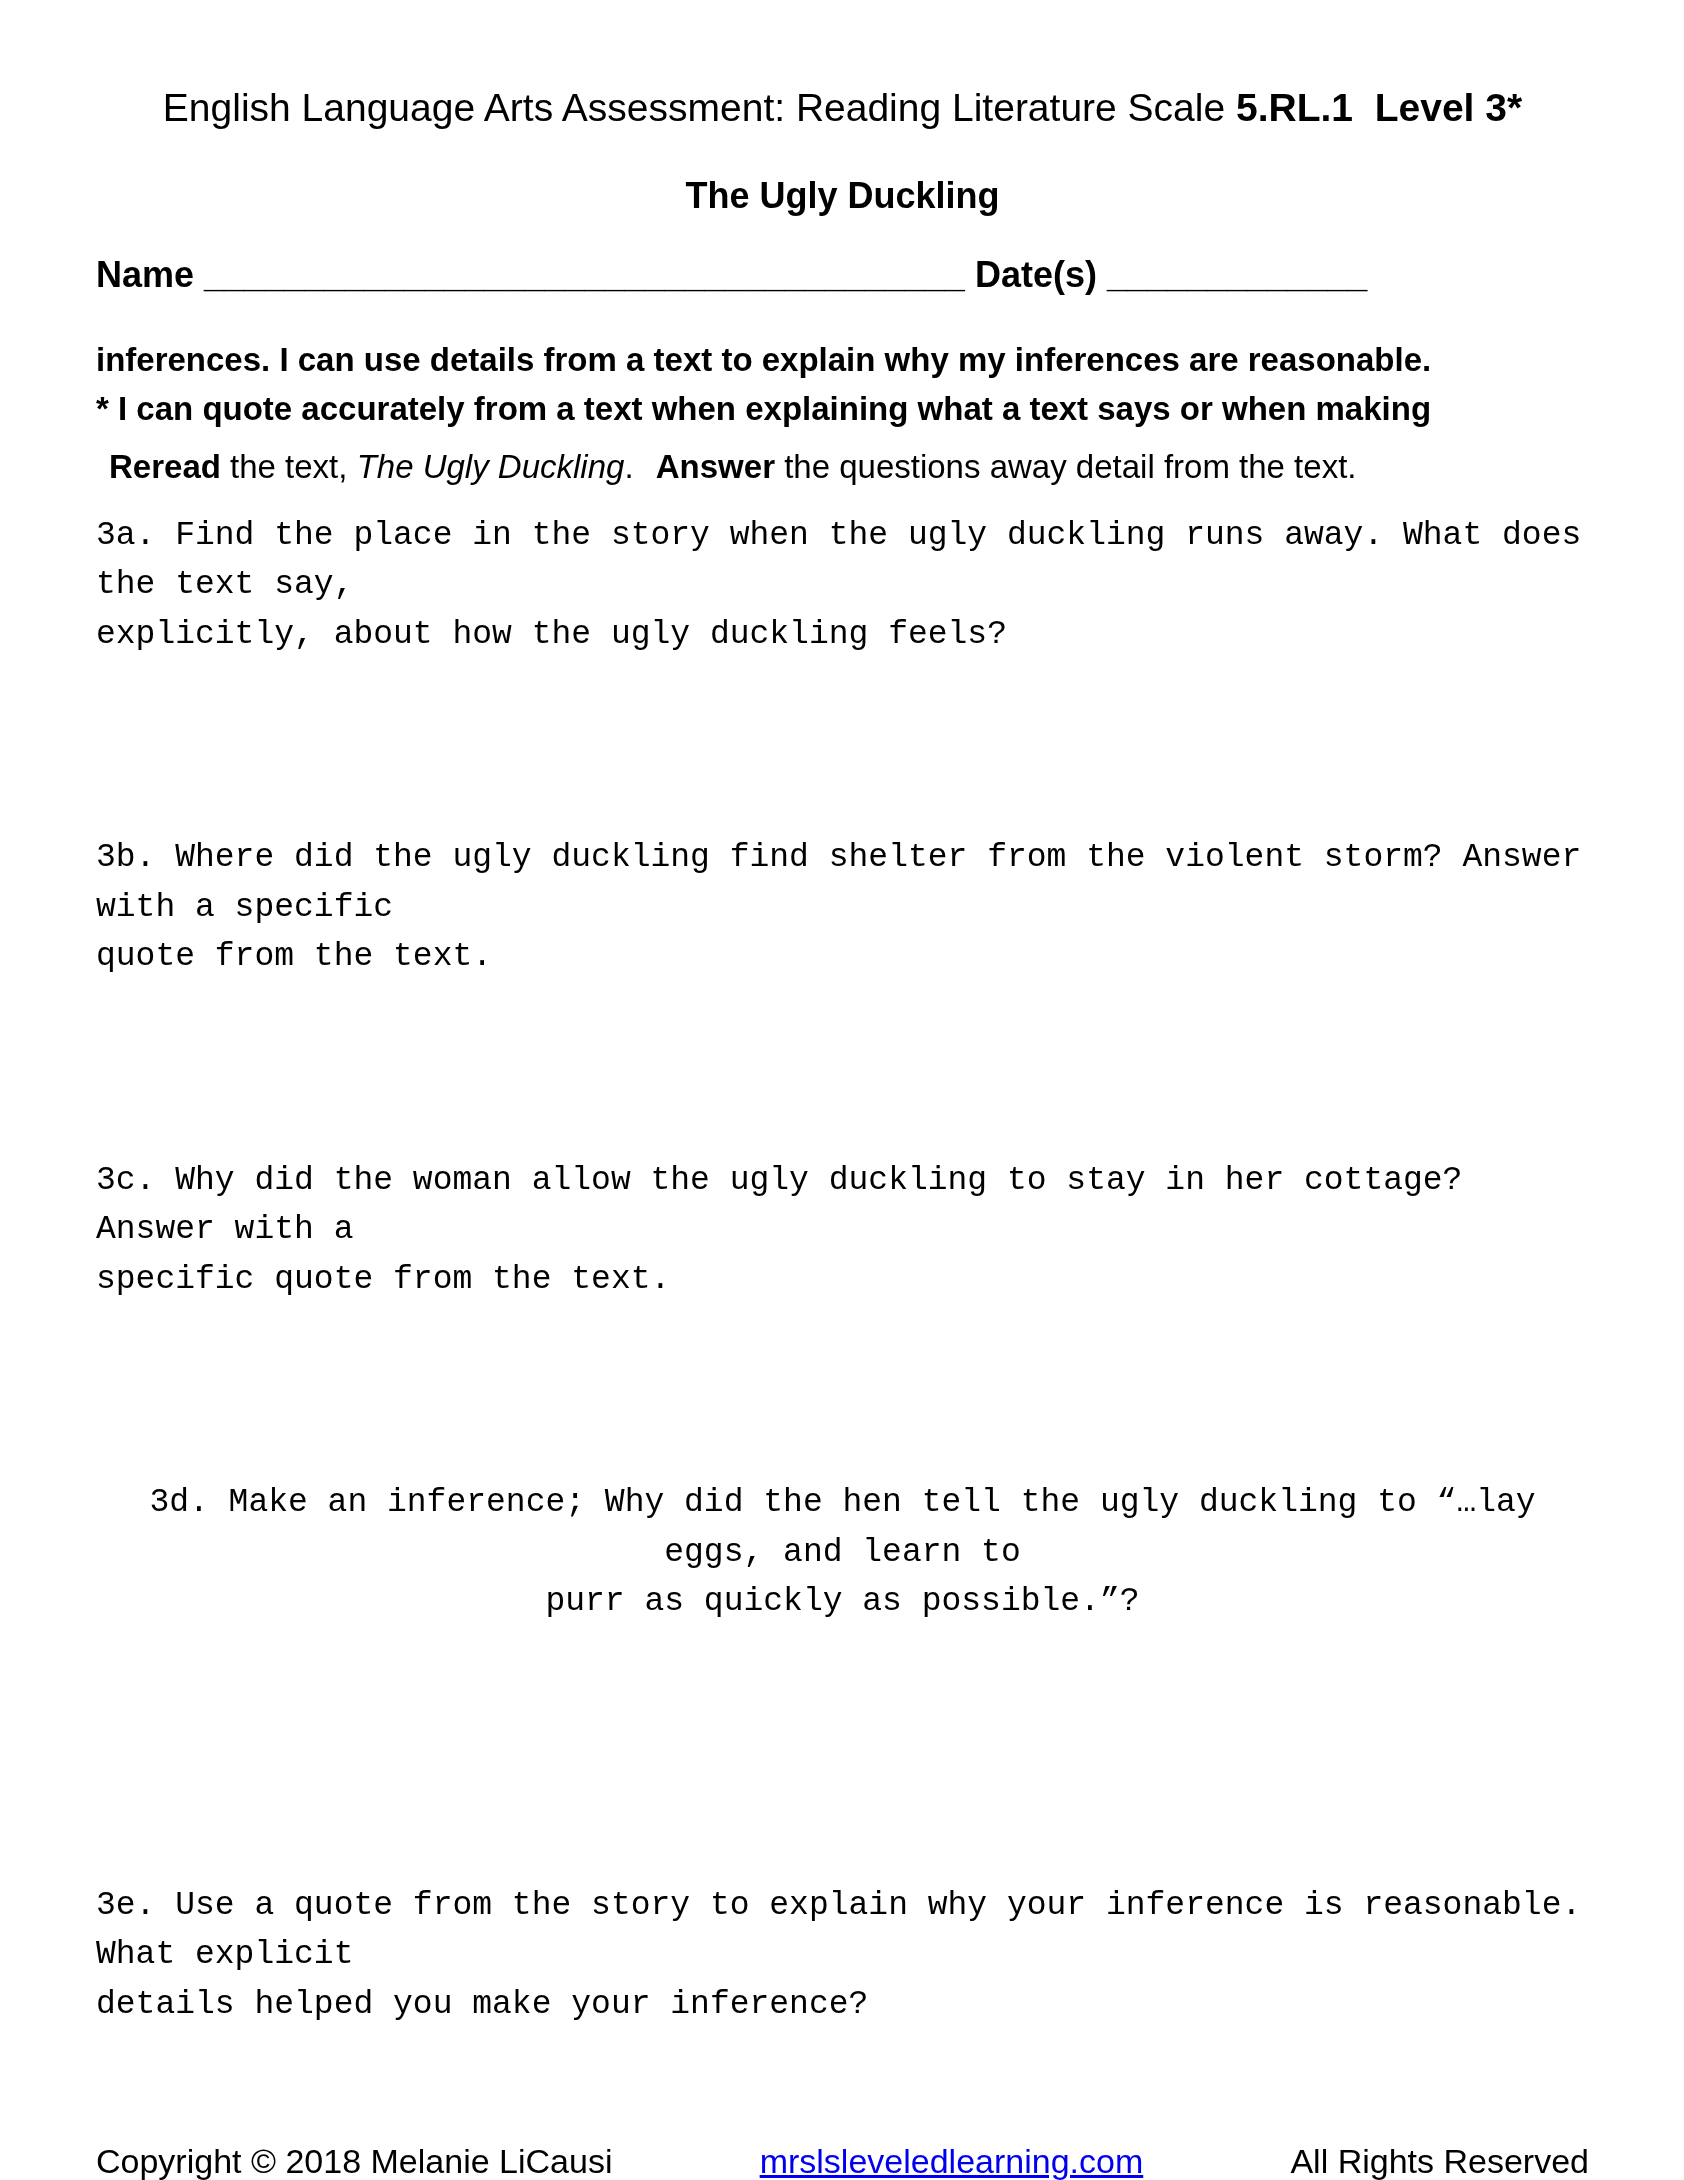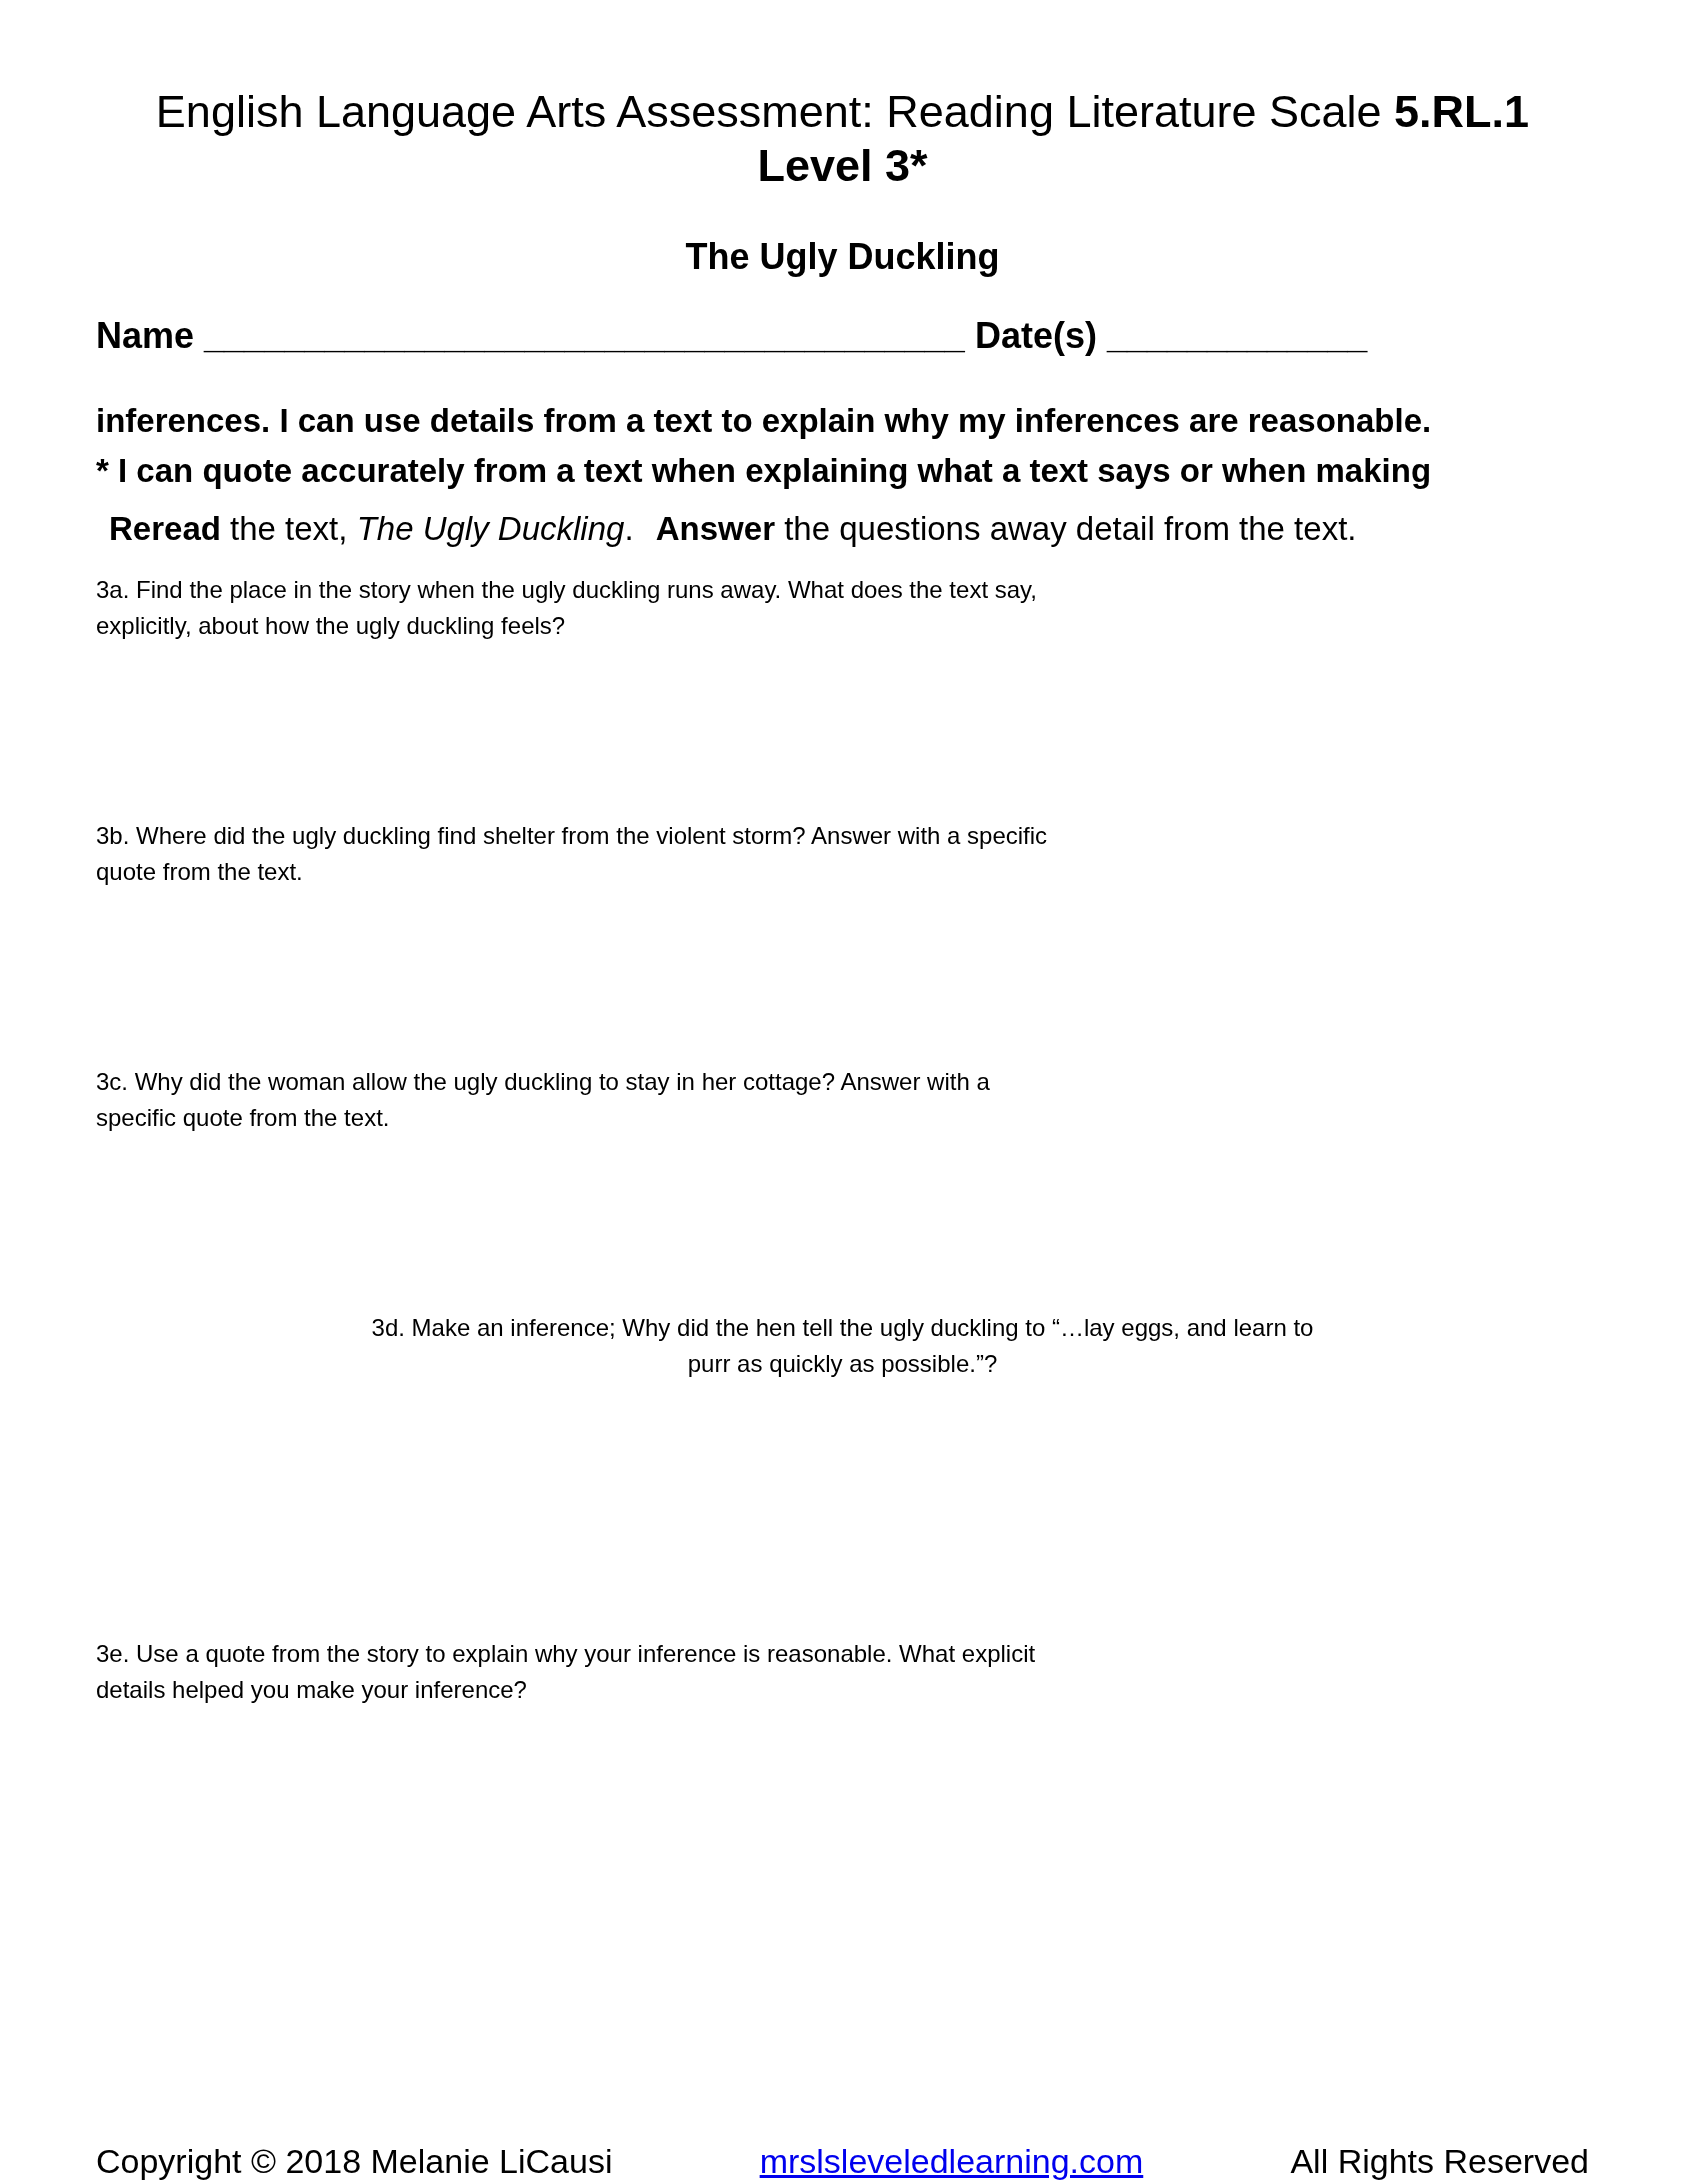--- a/index.html
+++ b/index.html
@@ -10,21 +10,21 @@
     height: 2181px;
     background: #ffffff;
     color: #000000;
     font-family: "Liberation Sans", sans-serif;
     overflow: hidden;
   }
   .content { padding: 85px 96px 0 96px; }
 
   .doc-header {
     text-align: center;
-    font-size: 45px;
+    font-size: 39px;
     line-height: 1.2;
     white-space: pre-wrap;
   }
   .doc-header .bold { font-weight: bold; }
 
   .doc-title {
     margin-top: 43px;
     text-align: center;
     font-size: 36px;
     font-weight: bold;
@@ -49,22 +49,23 @@
     margin-top: 8.5px;
     font-size: 33px;
     line-height: 1.5;
     white-space: pre-wrap;
   }
   .instructions .bold { font-weight: bold; margin-left: 13px; }
   .instructions .italic { font-style: italic; }
 
   .question {
     margin-top: 19px;
-    font-size: 24px;
+    font-size: 33px;
     line-height: 1.5;
+    font-family: Liberation Mono, monospace;
   }
   .question.space-md { margin-bottom: 174px; }
   .question.space-lg { margin-bottom: 254px; text-align: center; }
 
   .doc-footer {
     position: absolute;
     left: 96px;
     right: 96px;
     top: 2141px;
     display: flex;

